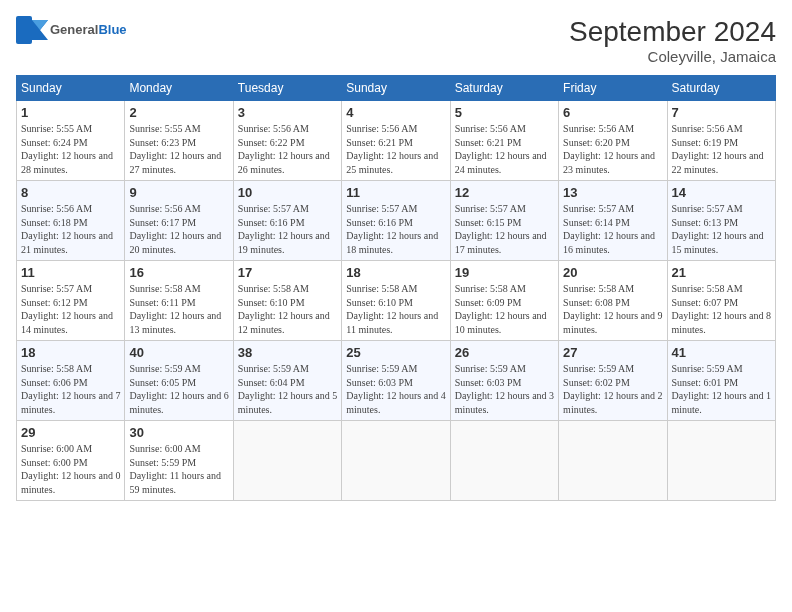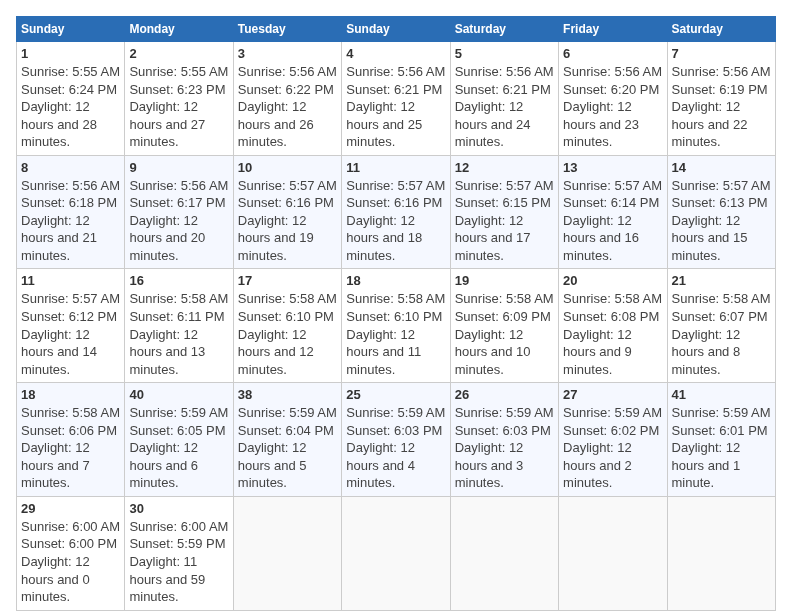--- a/index.html
+++ b/index.html
@@ -45,21 +45,21 @@
     }
     table {
       width: 100%;
       border-collapse: collapse;
       table-layout: fixed;
     }
     thead tr th {
       background-color: #2a6db5;
       color: #fff;
       font-size: 12px;
-      font-weight: bold;
+      font-weight: normal;
       padding: 5px 4px;
       text-align: left;
       border: 1px solid #2a6db5;
     }
     tbody tr td {
       border: 1px solid #ccc;
       vertical-align: top;
       padding: 4px 4px;
       font-size: 9.5px;
       color: #333;
@@ -69,32 +69,53 @@
     tbody tr:nth-child(even) td {
       background: #f5f8ff;
     }
     .day-num {
       font-size: 13px;
       font-weight: bold;
       display: block;
       margin-bottom: 2px;
     }
     .cell-text {
-      font-size: 13px;
+      font-size: 10px;
       line-height: 1.35;
       color: #444;
+      font-family: Liberation Serif, serif;
     }
     td.empty {
       background: #f9f9f9 !important;
     }
   </style>
 </head>
 <body>
 
 <div class="container">
+  <div class="header">
+    <div class="logo">
+      <div class="logo-row">
+        <svg width="32" height="28" viewBox="0 0 32 28">
+          <rect x="0" y="0" width="16" height="28" rx="2" fill="#1a6bbf"></rect>
+          <polygon points="16,4 32,4 24,14 32,24 16,24" fill="#1a6bbf"></polygon>
+          <polygon points="16,4 32,4 24,14" fill="#4a9ee0"></polygon>
+        </svg>
+        <div>
+          <div style="font-size:13px;font-weight:bold;color:#333;line-height:1.2;">
+            <span style="color:#555;">General</span><span style="color:#1a6bbf;">Blue</span>
+          </div>
+        </div>
+      </div>
+    </div>
+    <div class="title-block">
+      <h1>September 2024</h1>
+      <h2>Coleyville, Jamaica</h2>
+    </div>
+  </div>
 
   <table>
     <thead>
       <tr>
       <th>Sunday</th>
           <th>Monday</th>
           <th>Tuesday</th>
           <th>Sunday</th>
           <th>Saturday</th>
           <th>Friday</th>

